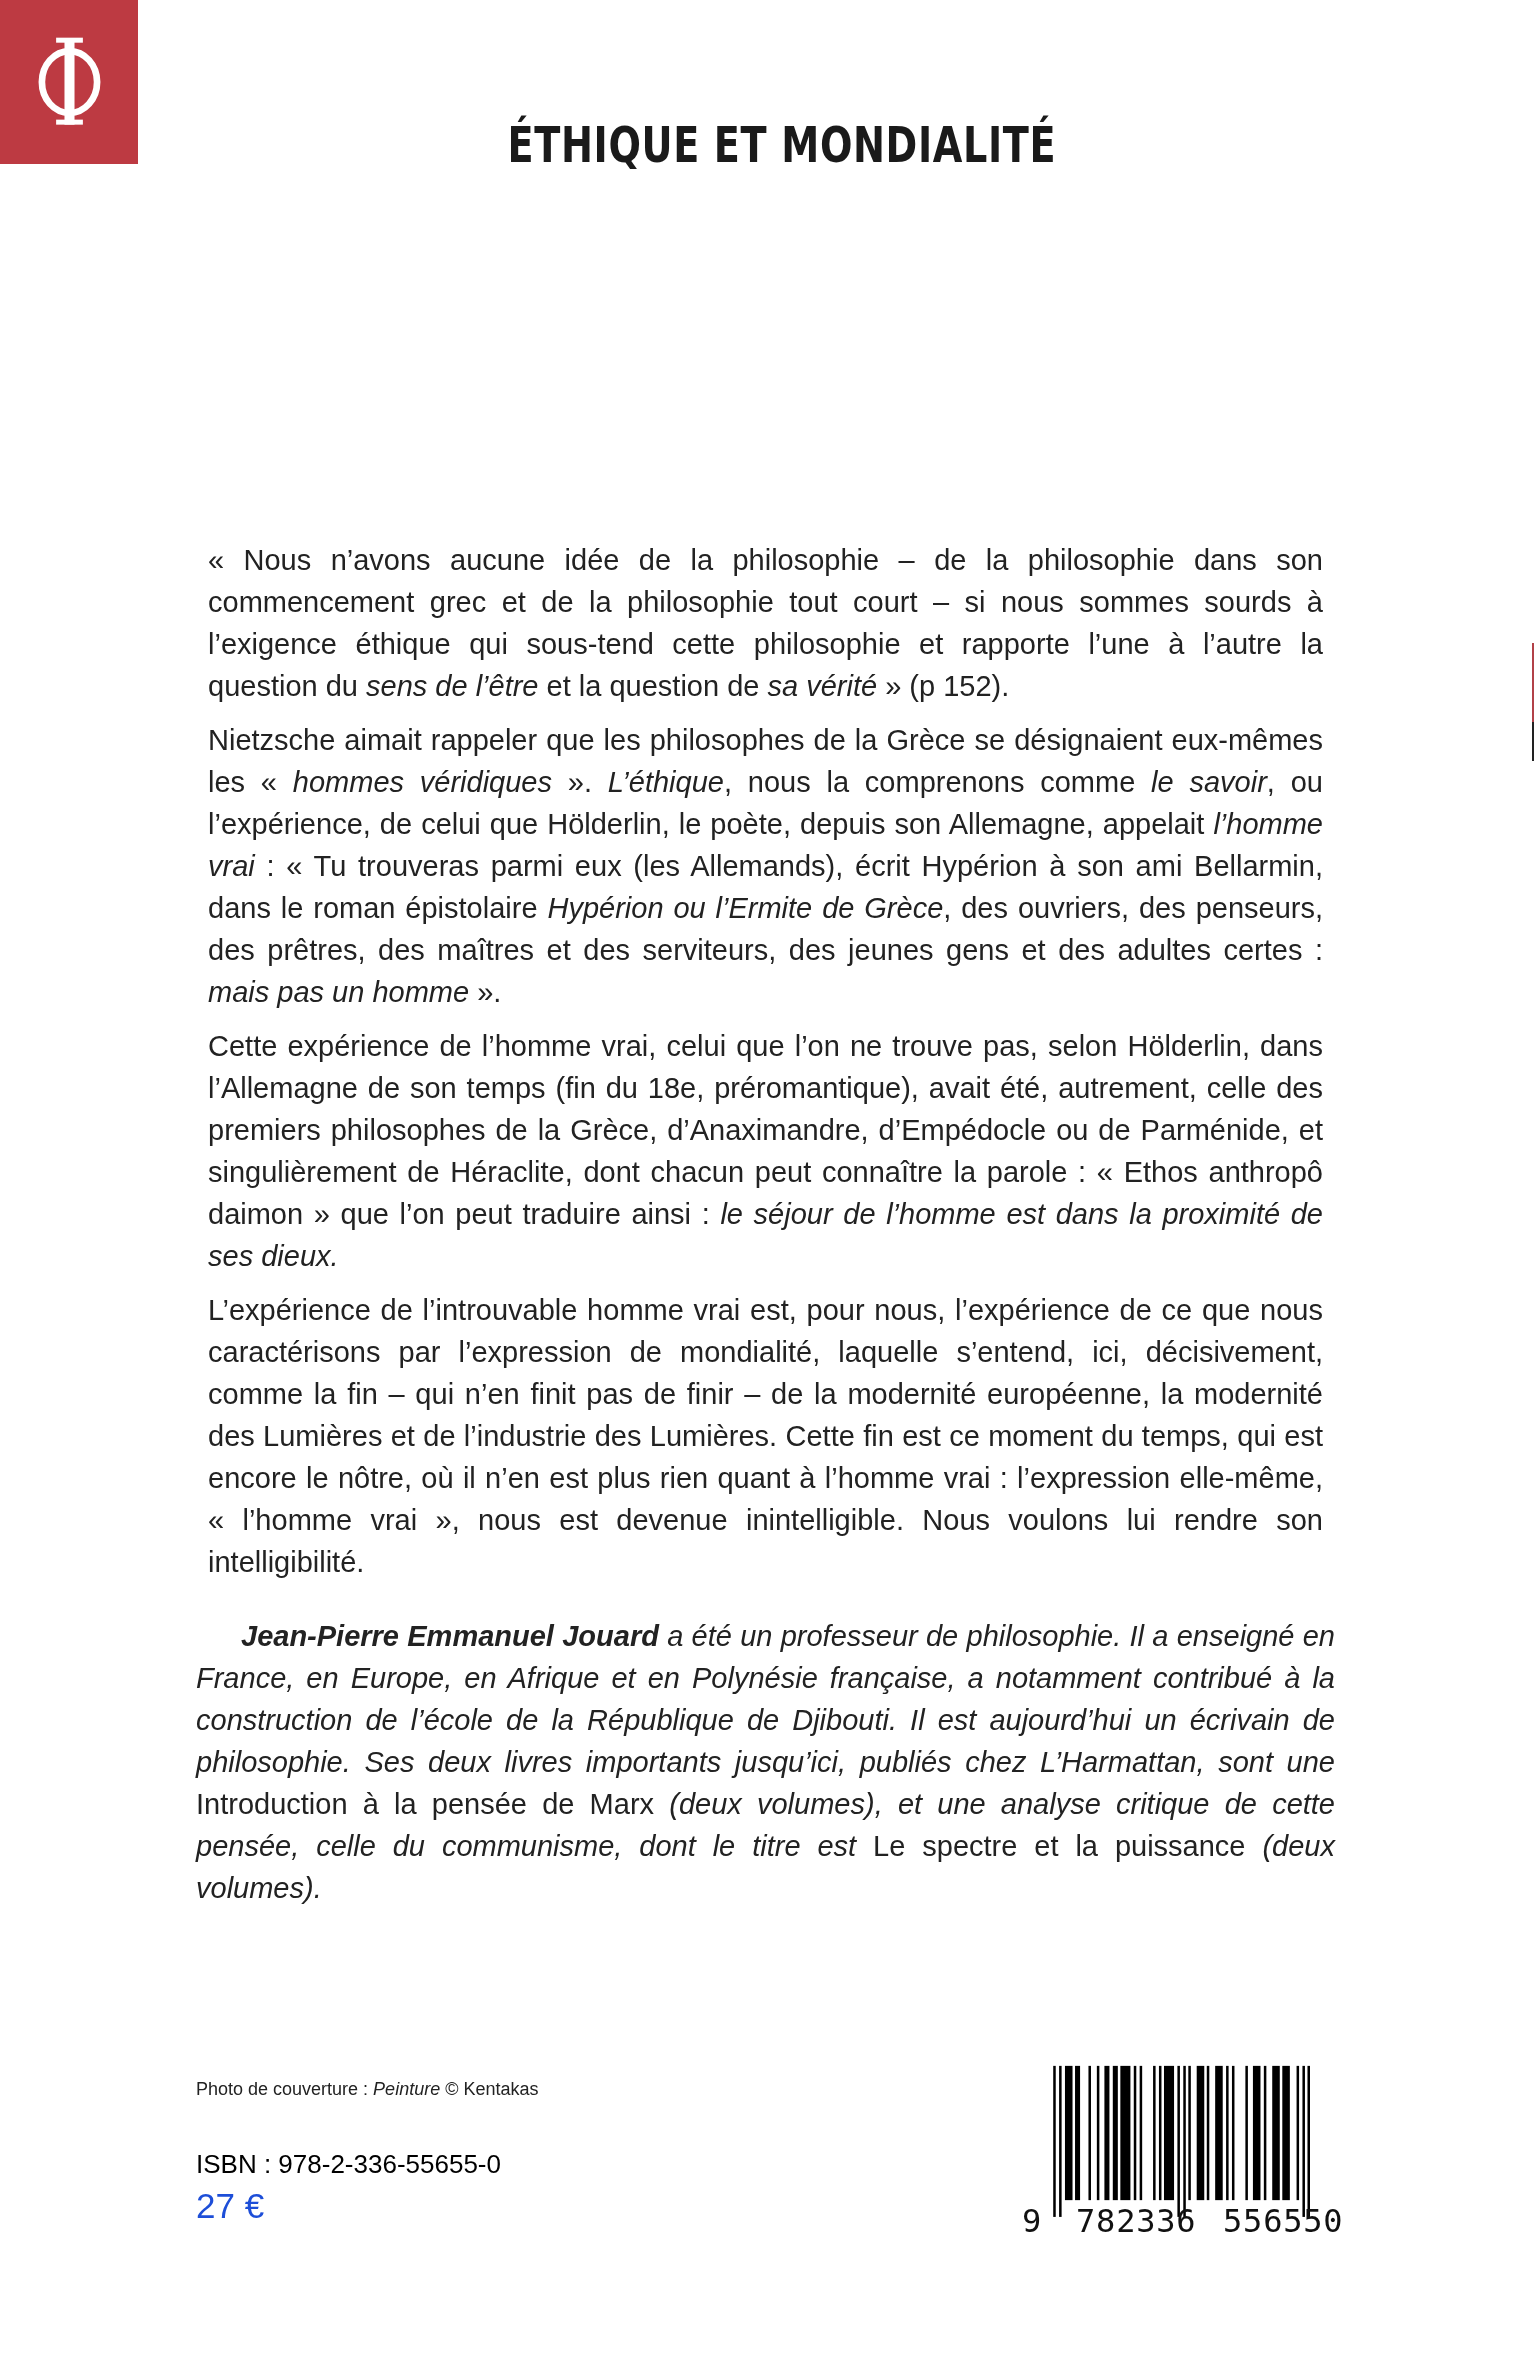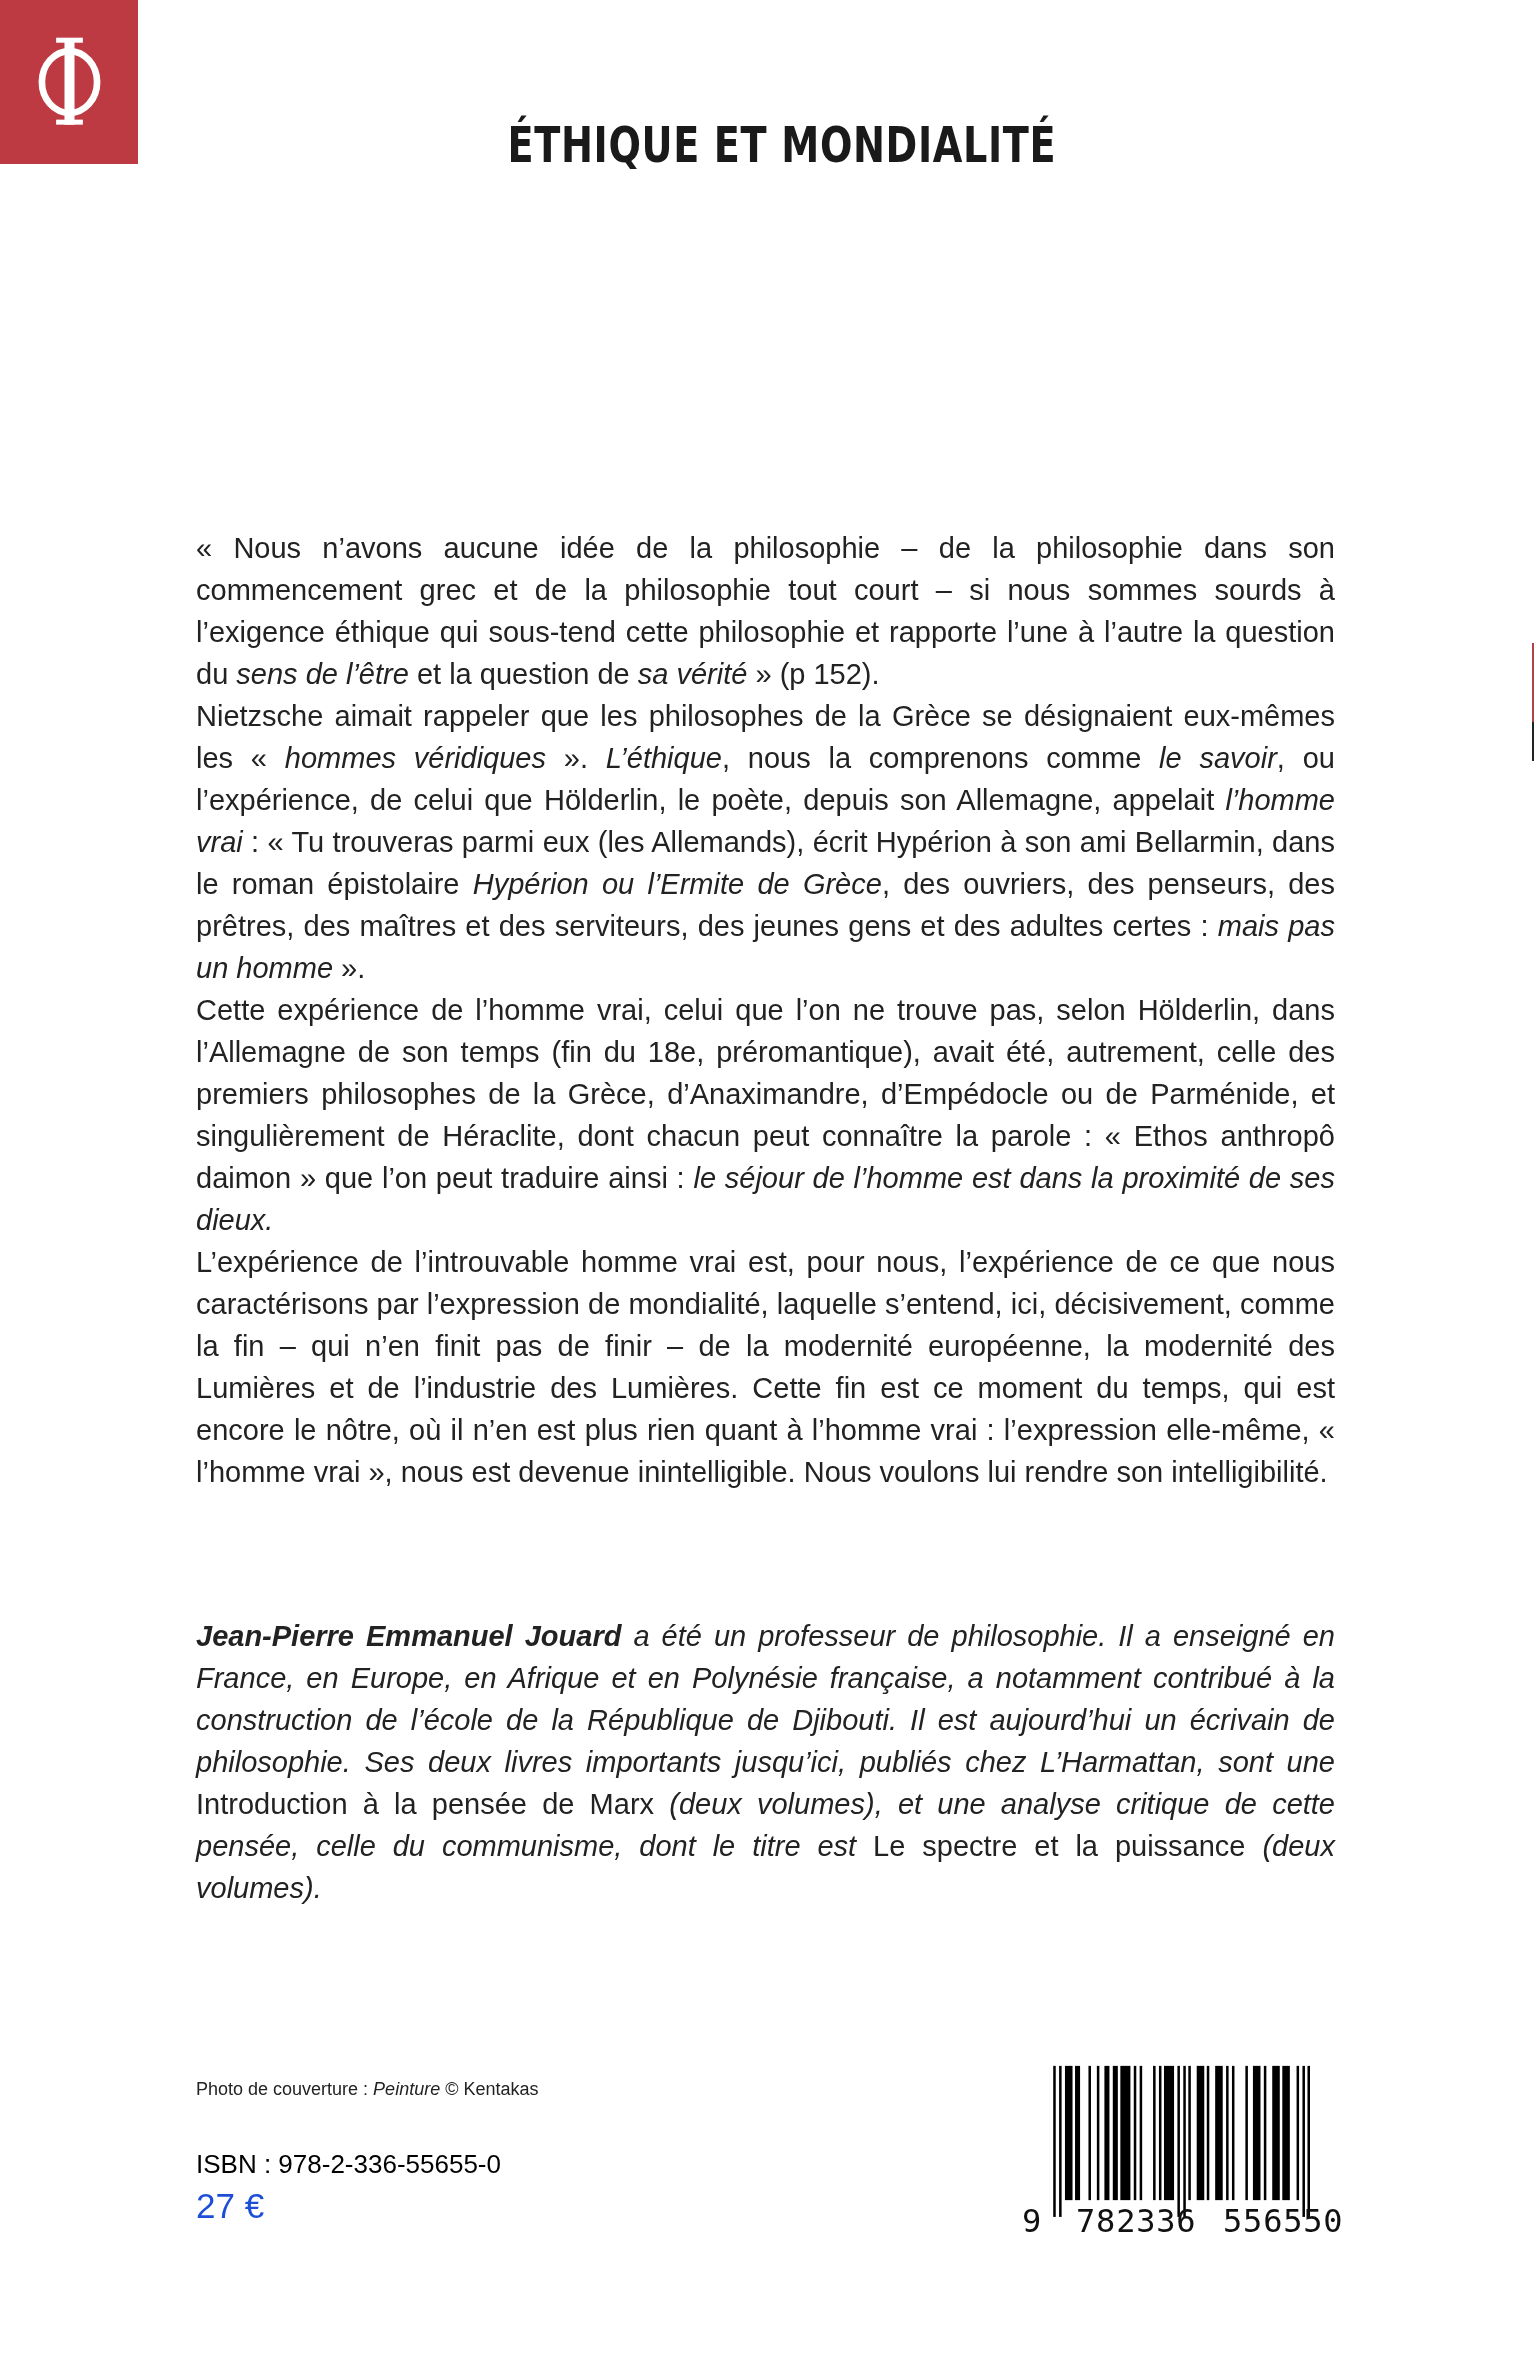--- a/index.html
+++ b/index.html
@@ -19,29 +19,29 @@
   }
   .edge-marker { position: absolute; right: 0.8px; width: 2.5px; }
   .edge-red { top: 643px; height: 80px; background: #b24148; }
   .edge-black { top: 722px; height: 39px; background: #222; }
 
   .body-text {
     position: absolute; left: 196px; width: 1139px; top: 527px;
     font-family: "Liberation Sans", sans-serif; font-size: 29px; line-height: 42px;
     color: #222; text-align: justify; font-weight: normal;
   }
-  .body-text p { margin: 0; }
+  .body-text p { margin: 12px; }
   .body-text em { font-style: italic; }
 
   .bio {
     position: absolute; left: 196px; width: 1139px; top: 1615px;
     font-family: "Liberation Sans", sans-serif; font-size: 29px; line-height: 42px;
     color: #222; text-align: justify; font-style: italic;
   }
-  .bio .author { font-weight: bold; }
+  .bio .author { font-weight: bold; margin-left: 45px; }
   .bio .book { font-style: normal; }
 
   .credit { position: absolute; left: 196px; top: 2079px; font-size: 18px; color: #222; }
   .isbn { position: absolute; left: 196px; top: 2149px; font-size: 26px; color: #000000; }
   .price { position: absolute; left: 196px; top: 2186px; font-size: 35px; color: #1d4ed8; }
 
   .barcode { position: absolute; left: 1007px; top: 2060px; width: 319px; height: 193px; }
   .barcode-digits {
     position: absolute; top: 2202px; font-family: "DejaVu Sans Mono", monospace;
     font-size: 32px; color: #111; letter-spacing: 0.8px;

